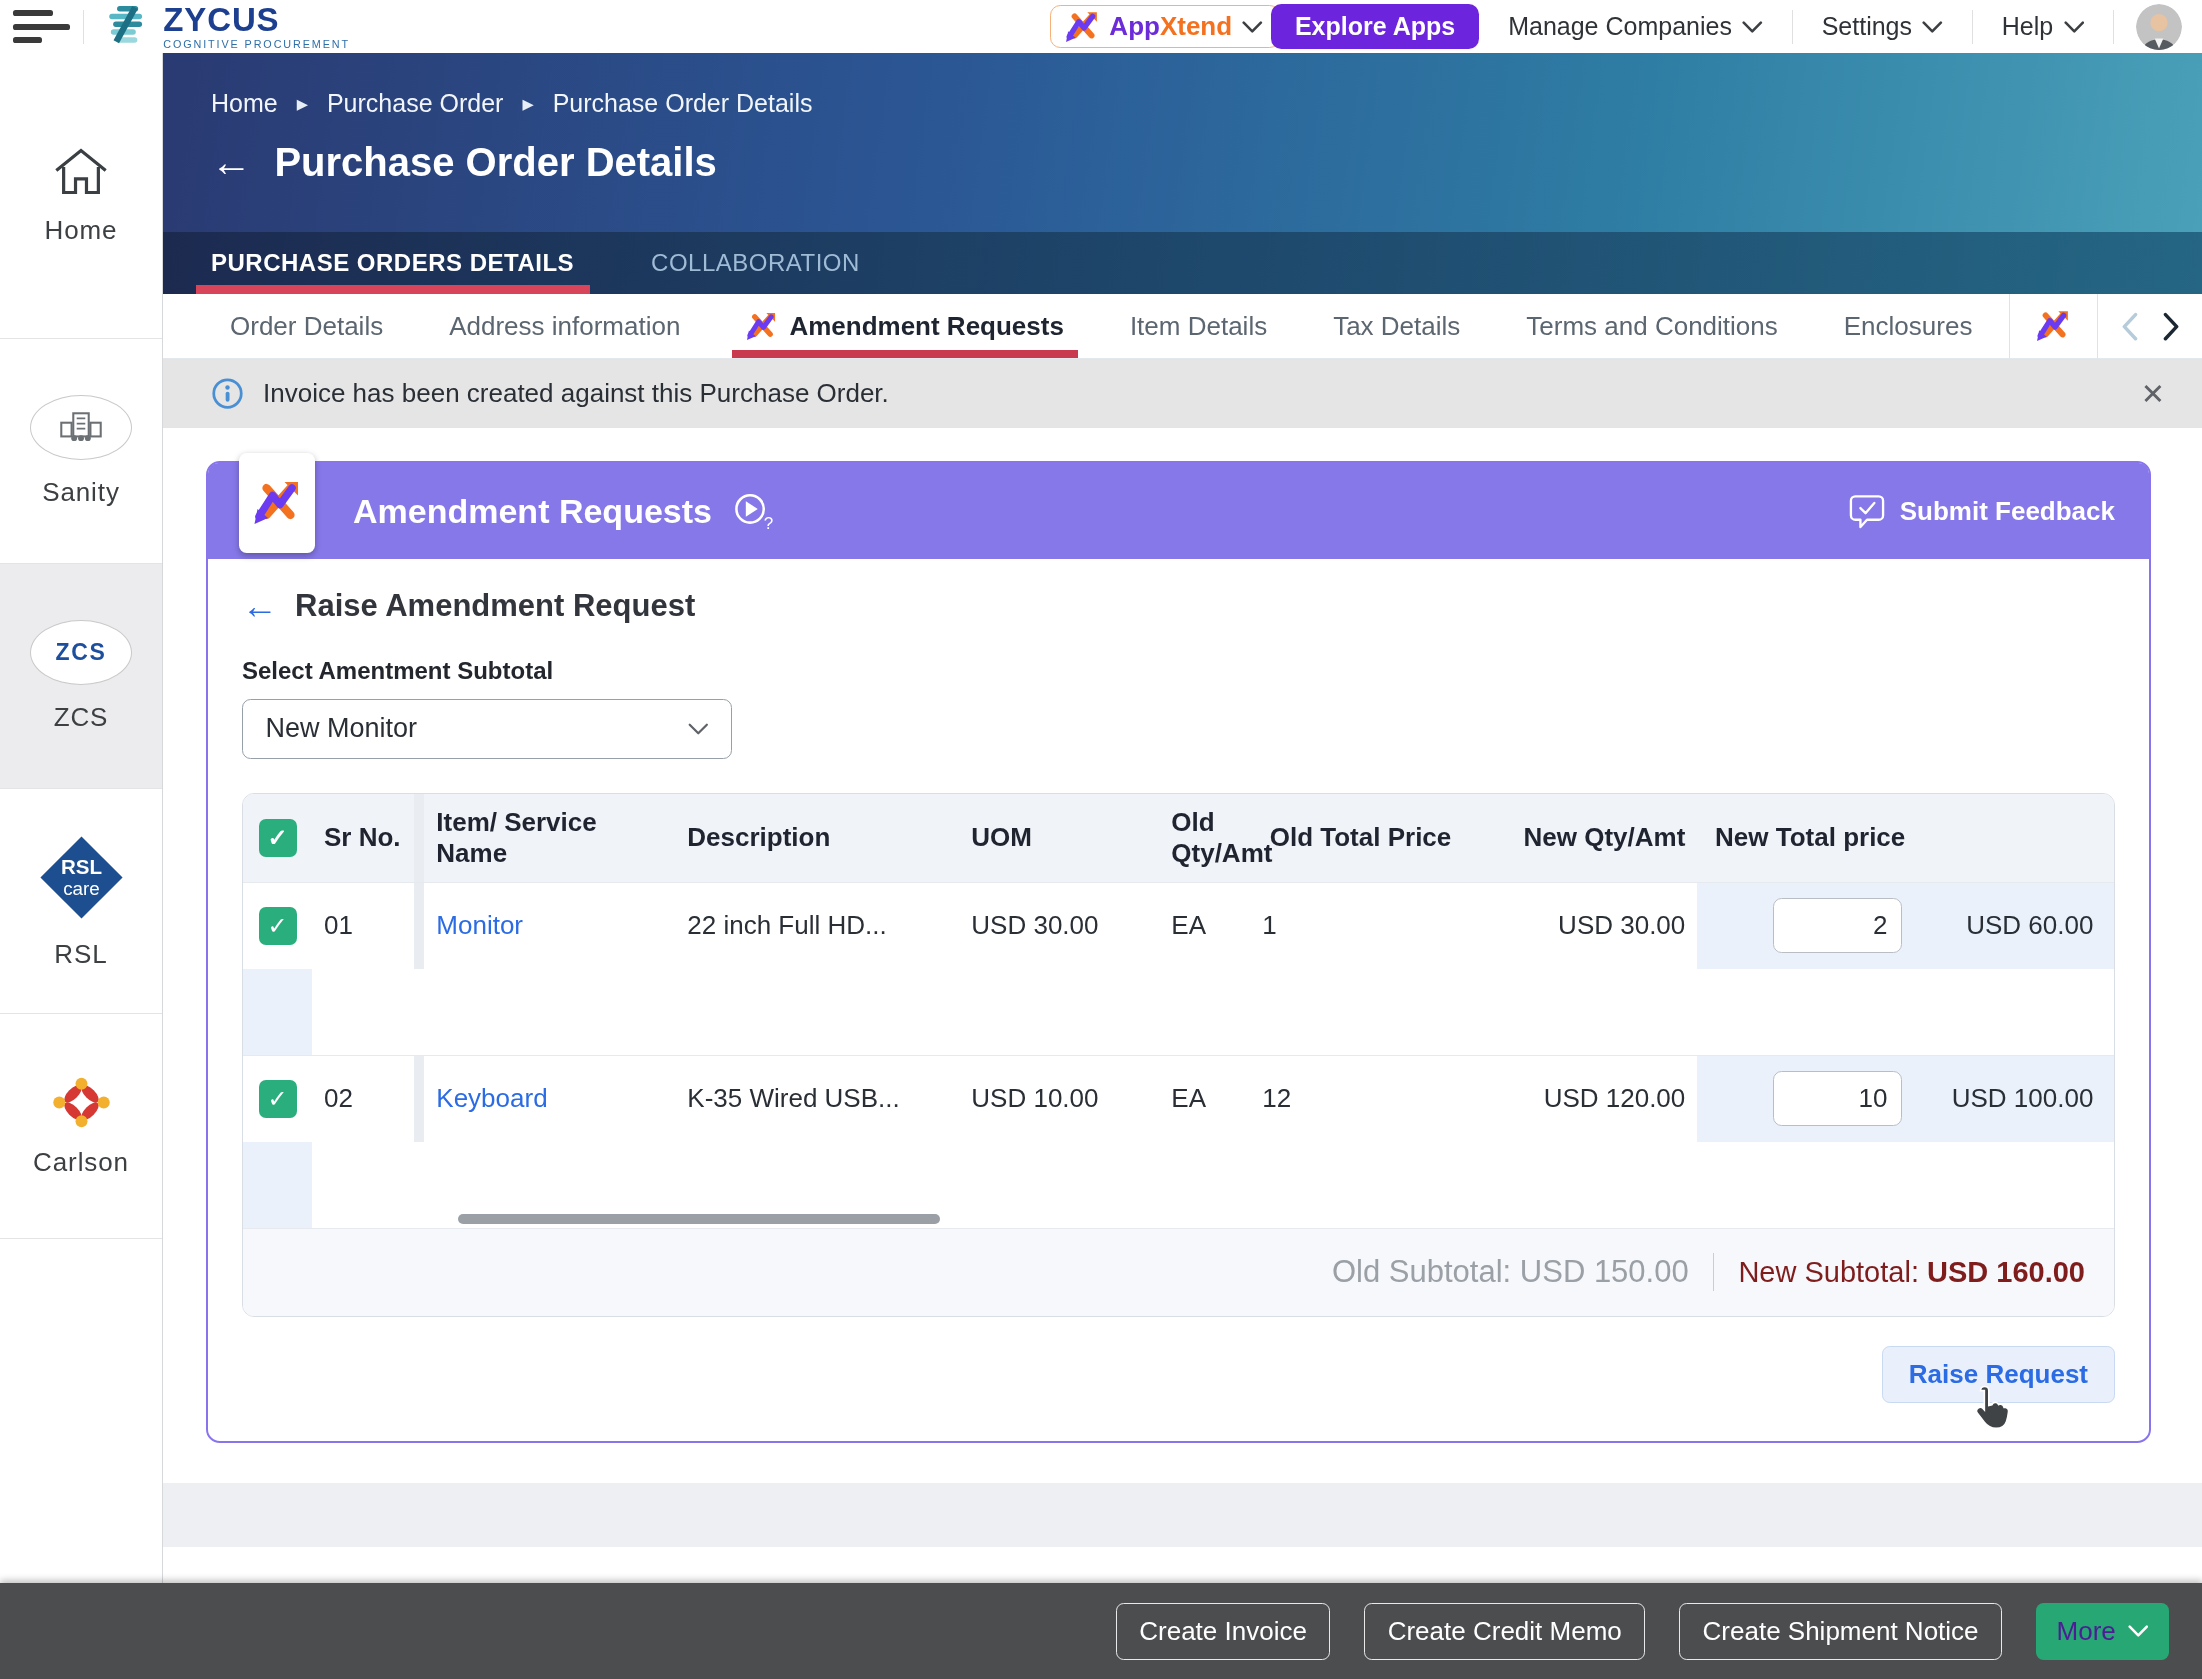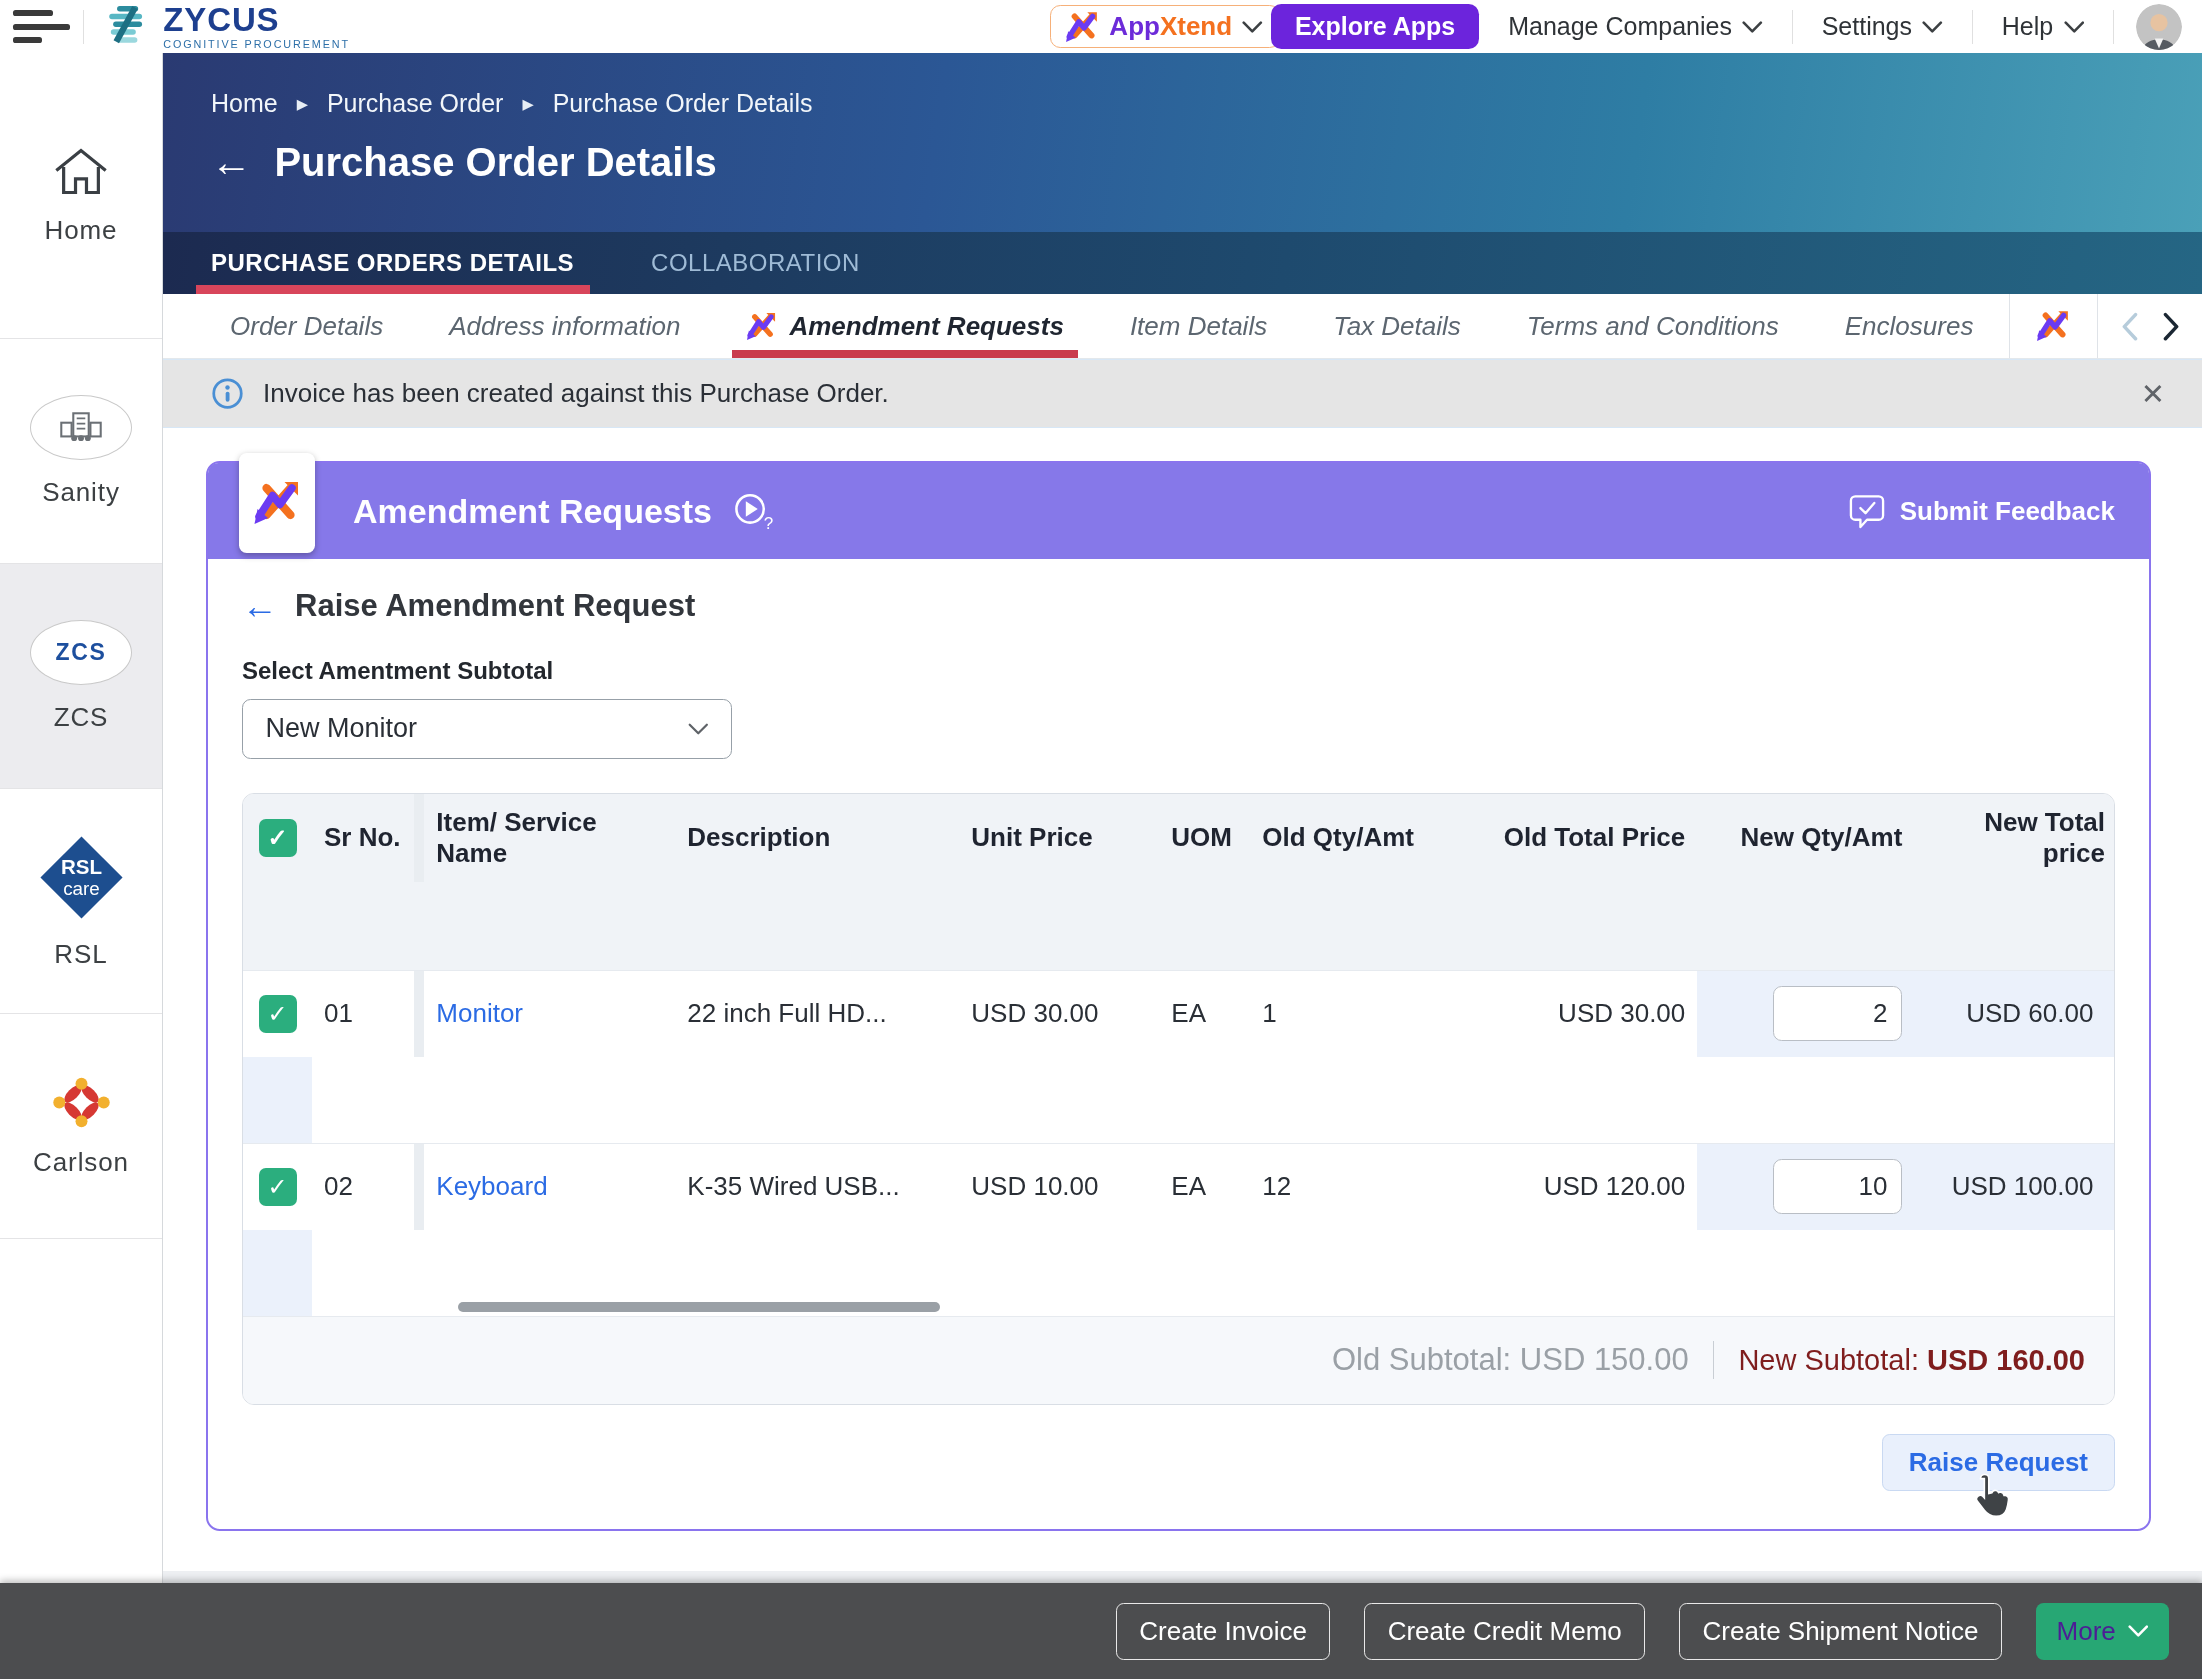--- a/index.html
+++ b/index.html
@@ -48,21 +48,21 @@
   .hero-title-row { display:flex; align-items:center; gap:22.4px; margin-top:22.4px; }
   .back-arrow { font-size:41px; color:#fff; cursor:pointer; line-height:1; }
   .hero-title { font-size:40px; font-weight:bold; color:#fff; }
 
   .tabstrip { height:62px; background:linear-gradient(98deg,#1c2a50 0%, #1e4a6e 55%, #256684 100%); display:flex; align-items:stretch; padding-left:48px; gap:77px; }
   .tab { display:flex; align-items:center; position:relative; font-size:24px; letter-spacing:0.5px; cursor:pointer; }
   .tab.active { color:#fff; font-weight:bold; }
   .tab.inactive { color:#9FBBD6; }
   .tab .red-underline { position:absolute; left:-15.5px; right:-15.5px; bottom:0; height:9.5px; background:#D8455B; }
 
-  .subtabs { height:65px; background:#fff; display:flex; align-items:stretch; padding-left:34px; border-bottom:0.9px solid #e3e8ec;font-style:italic; }
+  .subtabs { height:65px; background:#fff; display:flex; align-items:stretch; padding-left:34px; border-bottom:0.9px solid #e3e8ec; }
   .subtab { display:flex; align-items:center; gap:12px; padding:0 33px; font-size:26px; color:#5c6670; position:relative; cursor:pointer; white-space:nowrap; }
   .subtab.active { color:#1f2530; font-weight:bold; }
   .subtab.active .red-underline { position:absolute; left:19px; right:19px; bottom:0; height:7.7px; background:#C93A4E; }
   .subtab-end { margin-left:auto; display:flex; align-items:stretch; }
   .ax-cell { width:89px; display:flex; align-items:center; justify-content:center; border-left:0.9px solid #dfe3e8; border-right:0.9px solid #dfe3e8; cursor:pointer; }
   .pager { display:flex; align-items:center; gap:22.4px; padding:0 22.4px; }
   .pg { width:19px; height:29px; cursor:pointer; }
 
   .info-banner { height:69px; background:#e5e5e5; border-top:0.9px solid #d7e7f6; border-bottom:0.9px solid #d7e7f6; display:flex; align-items:center; padding:0 38px 0 48px; gap:19px; }
   .info-ic { width:33px; height:33px; flex:none; }
@@ -408,21 +408,20 @@
         <div class="am-table">
 
           <div class="am-grid am-hrow">
             <div class="cell" style="justify-content:center;">
               <span style="width:38px;height:38px;background:#2BAE7E;border-radius:6.9px;display:flex;align-items:center;justify-content:center;color:#fff;font-size:24px;">✓</span>
             </div>
             <div class="cell">Sr No.</div>
             <div class="cell band"></div>
             <div class="cell">Item/ Service Name</div>
             <div class="cell">Description</div>
-            <div class="cell">Unit Price</div>
             <div class="cell">UOM</div>
             <div class="cell">Old Qty/Amt</div>
             <div class="cell r">Old Total Price</div>
             <div class="cell r">New Qty/Amt</div>
             <div class="cell r" style="padding-right:9px;">New Total price</div>
             <div class="cell"></div>
           </div>
 
           <div class="am-grid am-row">
             <div class="cell" style="justify-content:center;">

